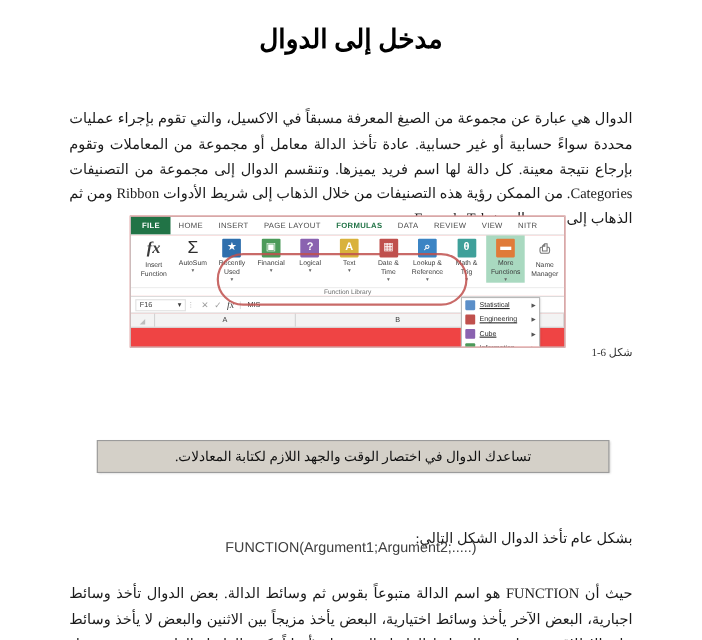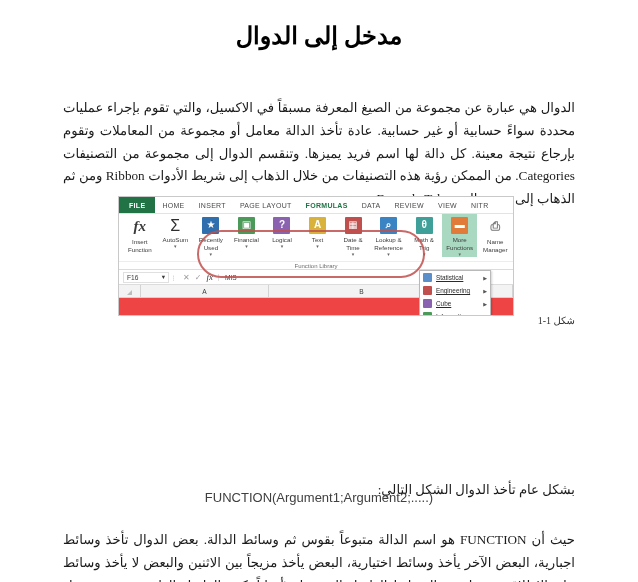--- a/index.html
+++ b/index.html
@@ -390,20 +390,23 @@
     </div>
 
     <div class="xl-cols">
       <div class="col-corner"></div>
       <div class="col-cell" style="width:128px">A</div>
       <div class="col-cell" style="width:186px">B</div>
       <div class="col-cell" style="flex:1"></div>
     </div>
   </div>
 
-  <div class="fig-caption">شكل 1-1</div>
-
+  <div class="fig-caption">شكل 6-1</div>
+
+  <div class="callout">
+    <span>تساعدك الدوال في اختصار الوقت والجهد اللازم لكتابة المعادلات.</span>
+  </div>
 
   <p class="para para-lead">بشكل عام تأخذ الدوال الشكل التالي:</p>
   <div class="syntax-line">FUNCTION(Argument1;Argument2;.....)</div>
   <p class="para para-tail">حيث أن FUNCTION هو اسم الدالة متبوعاً بقوس ثم وسائط الدالة. بعض الدوال تأخذ وسائط اجبارية، البعض الآخر يأخذ وسائط اختيارية، البعض يأخذ مزيجاً بين الاثنين والبعض لا يأخذ وسائط على الاطلاق. ويفصل بين الوسائط الفاصلة المنقوطة (أحياناً تكون الفاصلة العادية هي من تفصل بين الوسائط</p>
 
 </div>
 
 </body></html>

